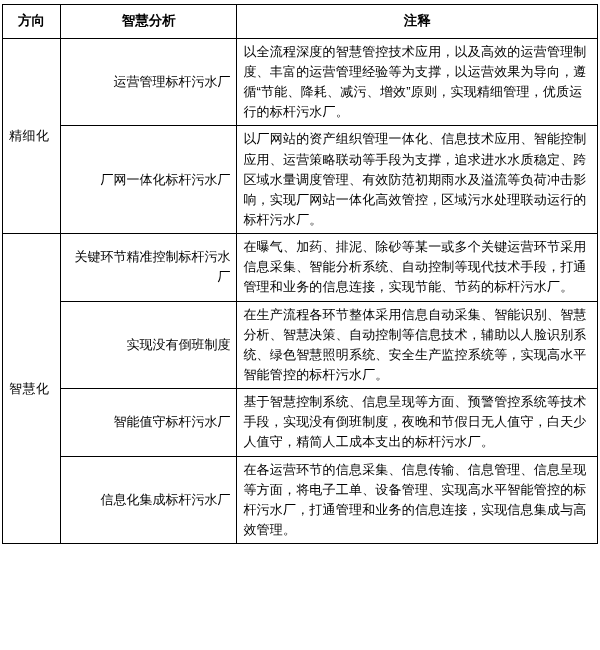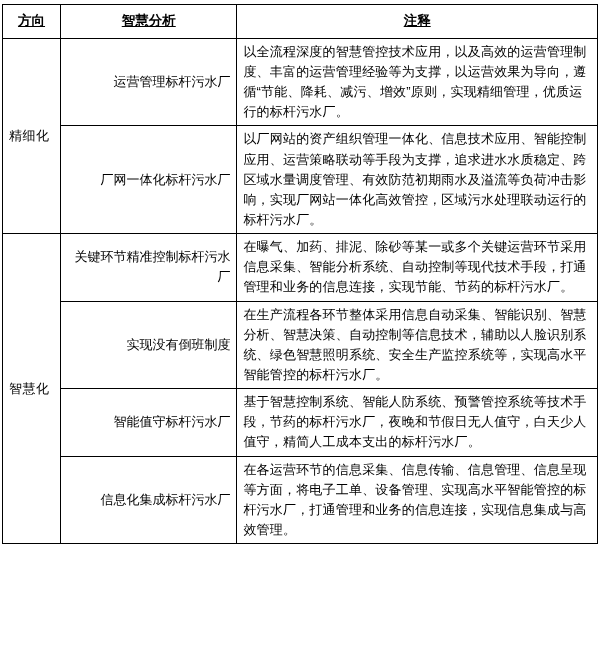--- a/index.html
+++ b/index.html
@@ -33,21 +33,20 @@
     vertical-align: middle;
     padding: 3px 6px;
     font-size: 13px;
     line-height: 1.55;
   }
   table.doc-table th {
     text-align: center;
     font-weight: bold;
     font-size: 13.5px;
     padding: 6px 4px;
-    text-decoration: underline;
   }
   col.c-dir { width: 58px; }
   col.c-list { width: 176px; }
   col.c-note { width: 360px; }
 
   td.dir-cell {
     text-align: left;
     font-size: 13.5px;
     letter-spacing: 0.5px;
   }
@@ -97,21 +96,21 @@
         <td class="dir-cell" rowspan="4">智慧化</td>
         <td class="list-cell">关键环节精准控制标杆污水厂</td>
         <td class="note-cell">在曝气、加药、排泥、除砂等某一或多个关键运营环节采用信息采集、智能分析系统、自动控制等现代技术手段，打通管理和业务的信息连接，实现节能、节药的标杆污水厂。</td>
       </tr>
       <tr>
         <td class="list-cell">实现没有倒班制度</td>
         <td class="note-cell">在生产流程各环节整体采用信息自动采集、智能识别、智慧分析、智慧决策、自动控制等信息技术，辅助以人脸识别系统、绿色智慧照明系统、安全生产监控系统等，实现高水平智能管控的标杆污水厂。</td>
       </tr>
       <tr>
         <td class="list-cell">智能值守标杆污水厂</td>
-        <td class="note-cell">基于智慧控制系统、智能人防系统、预警管控系统等技术手段，节药的标杆污水厂，夜晚和节假日无人值守，白天少人值守，精简人工成本支出的标杆污水厂。</td>
+        <td class="note-cell">基于智慧控制系统、信息呈现等方面、预警管控系统等技术手段，实现没有倒班制度，夜晚和节假日无人值守，白天少人值守，精简人工成本支出的标杆污水厂。</td>
       </tr>
       <tr>
         <td class="list-cell">信息化集成标杆污水厂</td>
         <td class="note-cell">在各运营环节的信息采集、信息传输、信息管理、信息呈现等方面，将电子工单、设备管理、实现高水平智能管控的标杆污水厂，打通管理和业务的信息连接，实现信息集成与高效管理。</td>
       </tr>
     </tbody>
   </table>
 </div>
 
 </body></html>

